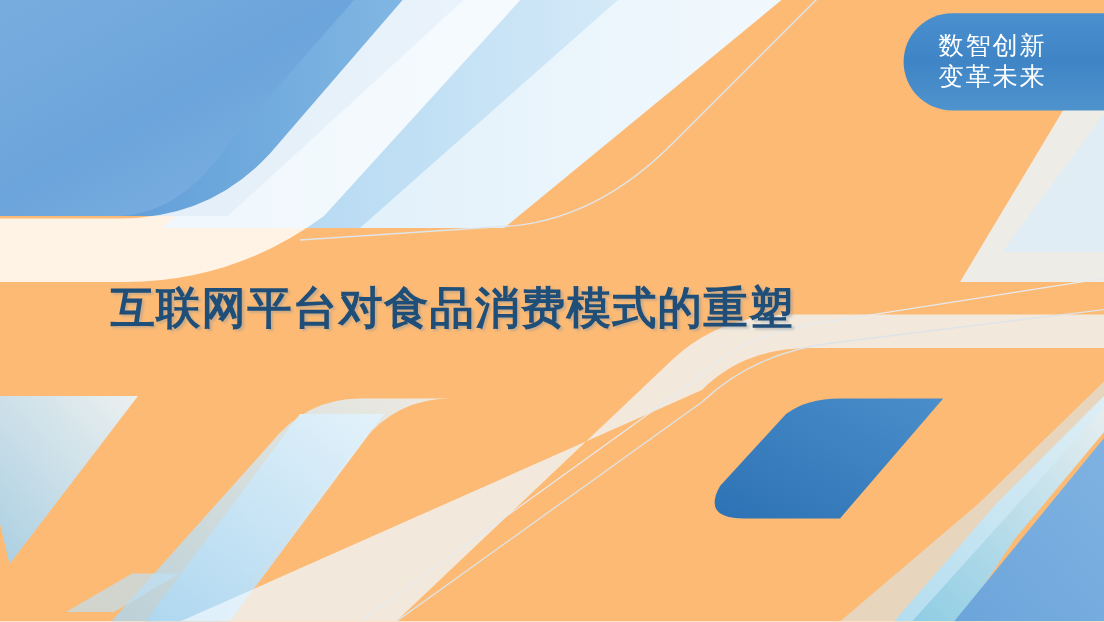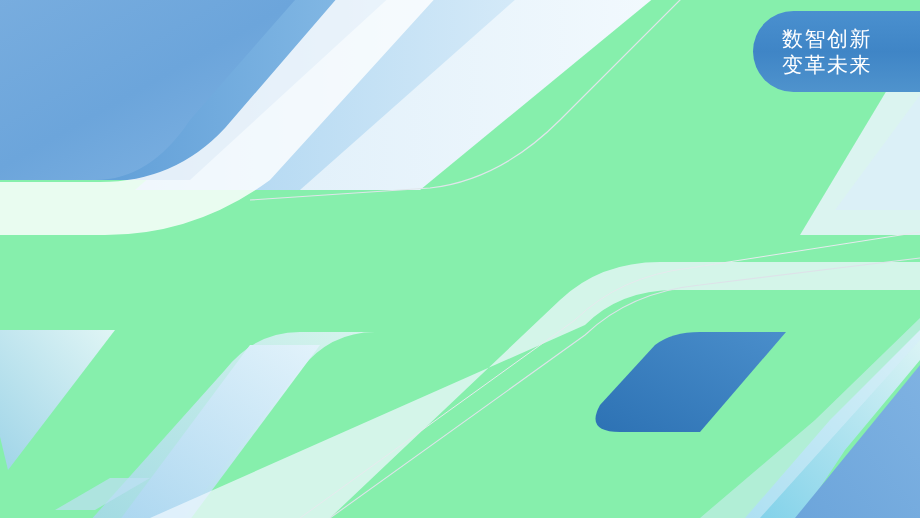--- a/index.html
+++ b/index.html
@@ -7,21 +7,21 @@
     padding: 0;
     background: #ffffff;
   }
   body {
     font-family: "Liberation Sans", "DejaVu Sans", sans-serif;
   }
   .slide {
     position: relative;
     width: 920px;
     height: 518px;
-    background: #86efac;
+    background: #fdba74;
     overflow: hidden;
   }
   .deco-layer {
     position: absolute;
     top: 0;
     left: 0;
     width: 920px;
     height: 518px;
     pointer-events: none;
   }
@@ -147,14 +147,15 @@
 
       <polygon points="55,510 95,510 150,478 110,478" fill="#bfe0f5" opacity="0.7"></polygon>
     </g>
   </svg>
 
   <div class="badge">
     <div class="badge-line">数智创新</div>
     <div class="badge-line">变革未来</div>
   </div>
 
+  <div class="title">互联网平台对食品消费模式的重塑</div>
 
 </div>
 
 </body></html>

